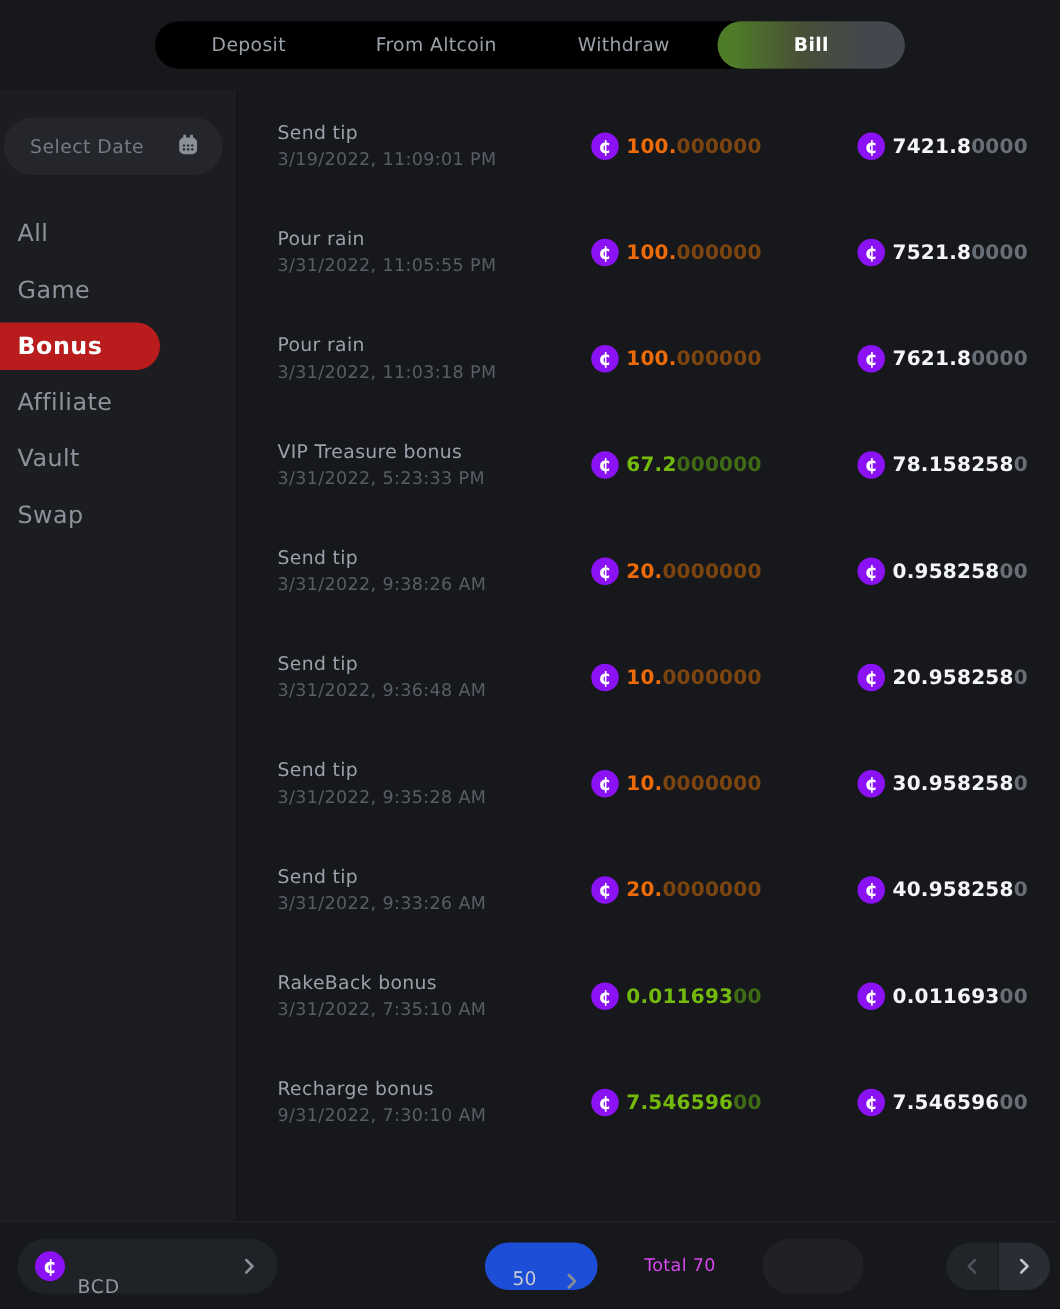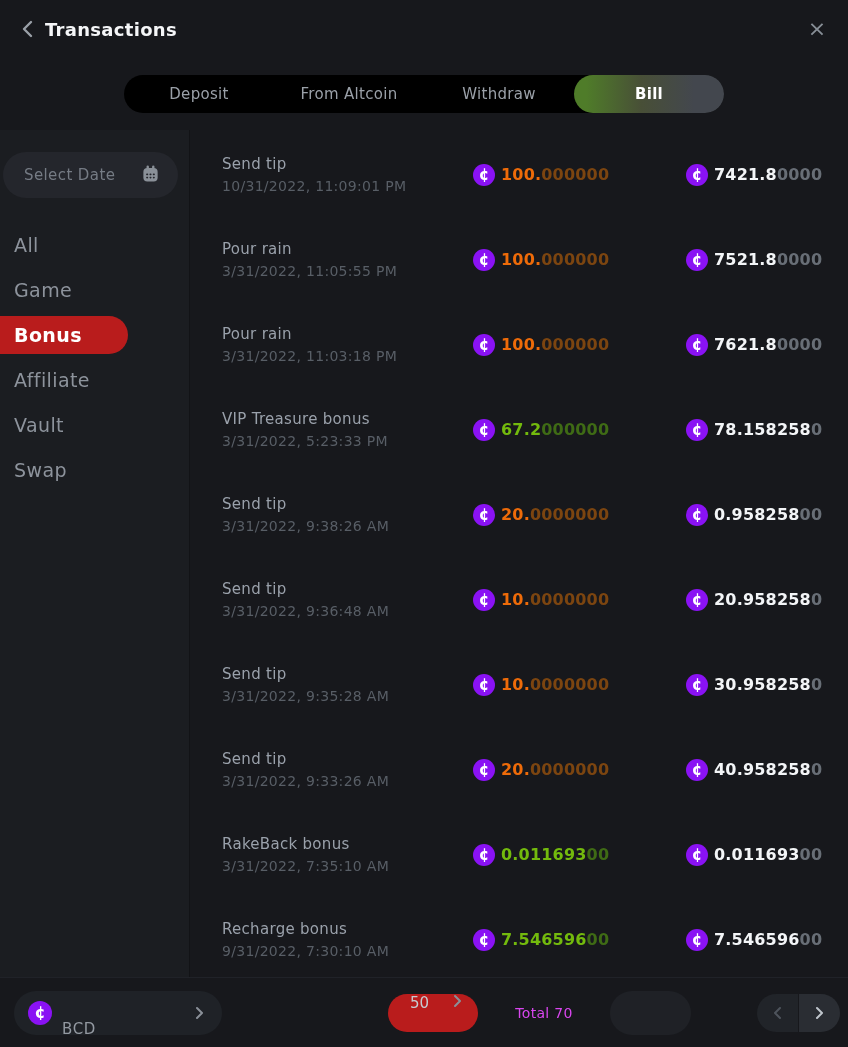--- a/index.html
+++ b/index.html
@@ -41,47 +41,37 @@
   .num .hi, .num .lo { display:inline; }
   .num.orange .hi { color:#ee6b09; } .num.orange .lo { color:#7c4510; }
   .num.green  .hi { color:#73ba0d; } .num.green  .lo { color:#3f6b15; }
   .num.white  .hi { color:#f3f5f7; } .num.white  .lo { color:#686e76; }
   
   .footer { height:70px; flex:0 0 auto; border-top:1px solid #202228; display:flex; align-items:center; padding:0 8px 0 14px; }
   .currency-pill { width:208px; height:44px; background:#1f2227; border-radius:22px; display:flex; align-items:center; padding:0 18px 0 14px; cursor:pointer; }
   .currency-pill .coin { width:24px; height:24px; font-size:16px; }
   .currency-code { margin-left:10px; font-size:15px; color:#9399a1; letter-spacing:.6px; flex:1;margin-top:32px; }
   .footer-middle { display:flex; align-items:center; margin-left:166px; }
-  .pagesize-pill { width:90px; height:38px; background:#b91c1c; border-radius:19px; display:flex; align-items:flex-start; justify-content:space-between; padding:0 16px 0 22px; cursor:pointer; }
+  .pagesize-pill { width:90px; height:38px; background:#1d4ed8; border-radius:19px; display:flex; align-items:flex-end; justify-content:space-between; padding:0 16px 0 22px; cursor:pointer; }
   .pagesize-value { font-size:15px; color:#c6cbd1; }
   .total-label { margin-left:36px; font-size:14px; color:#d946ef; letter-spacing:.3px; width:60px; text-align:center; }
   .pagination { margin-left:36px; height:44px; background:#1f2126; border-radius:22px; display:flex; align-items:center; padding:0 21px; }
   .page-num { font-size:16px; color:#82888f; cursor:pointer; margin:0 6.5px; }
   .page-num.active { color:#ffffff; font-weight:700; }
   .pager { margin-left:auto; display:flex; }
   .pager-btn { width:41px; height:38px; display:flex; align-items:center; justify-content:center; cursor:pointer; }
   .pager-btn.prev { background:#212429; border-radius:19px 0 0 19px; color:#4e545c; }
   .pager-btn.next { background:#2a2d33; border-radius:0 19px 19px 0; color:#bfc5cc; margin-left:1px; }
   .chev { display:block; }
 </style>
 </head>
 <body>
 
 <div class="modal">
 
-  <div class="header">
-    <div class="back-btn">
-      <svg class="chev" width="11" height="18" viewBox="0 0 11 18">
-          <polyline points="9,2 2,9 9,16" fill="none" stroke="#9aa0a8" stroke-width="2.4" stroke-linecap="round" stroke-linejoin="round"></polyline>
-        </svg>
-    </div>
-    <div class="title">Transactions</div>
-    <div class="header-spacer"></div>
-    <div class="close-btn">×</div>
-  </div>
 
   <div class="tabbar-row">
     <div class="tabbar">
         <div class="tab">
           <span>Deposit</span>
         </div>
         <div class="tab">
           <span>From Altcoin</span>
         </div>
         <div class="tab">
@@ -133,21 +123,21 @@
           <div class="filter-item">
             <span>Swap</span>
           </div>
         </div>
     </div>
 
     <div class="content">
         <div class="txn-row">
     <div class="txn-info">
       <div class="txn-name">Send tip</div>
-      <div class="txn-date">10/31/2022, 11:09:01 PM</div>
+      <div class="txn-date">3/19/2022, 11:09:01 PM</div>
     </div>
     <div class="txn-amount">
       <span class="coin">¢</span>
       <span class="num amt orange"><span class="hi">100.</span><span class="lo">000000</span></span>
     </div>
     <div class="txn-balance">
       <span class="coin">¢</span>
       <span class="num white"><span class="hi">7421.8</span><span class="lo">0000</span></span>
     </div>
   </div>

